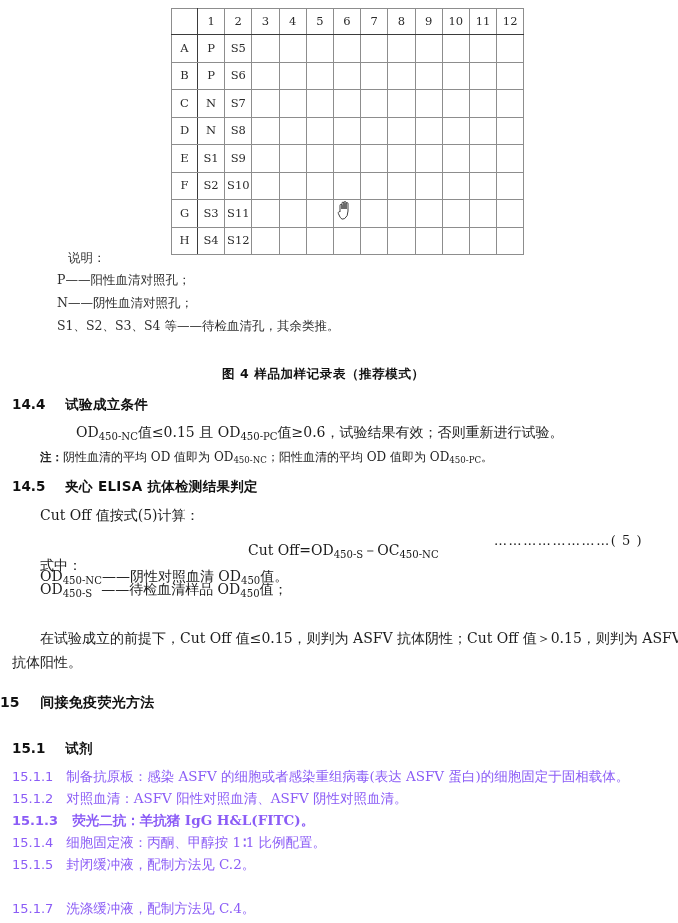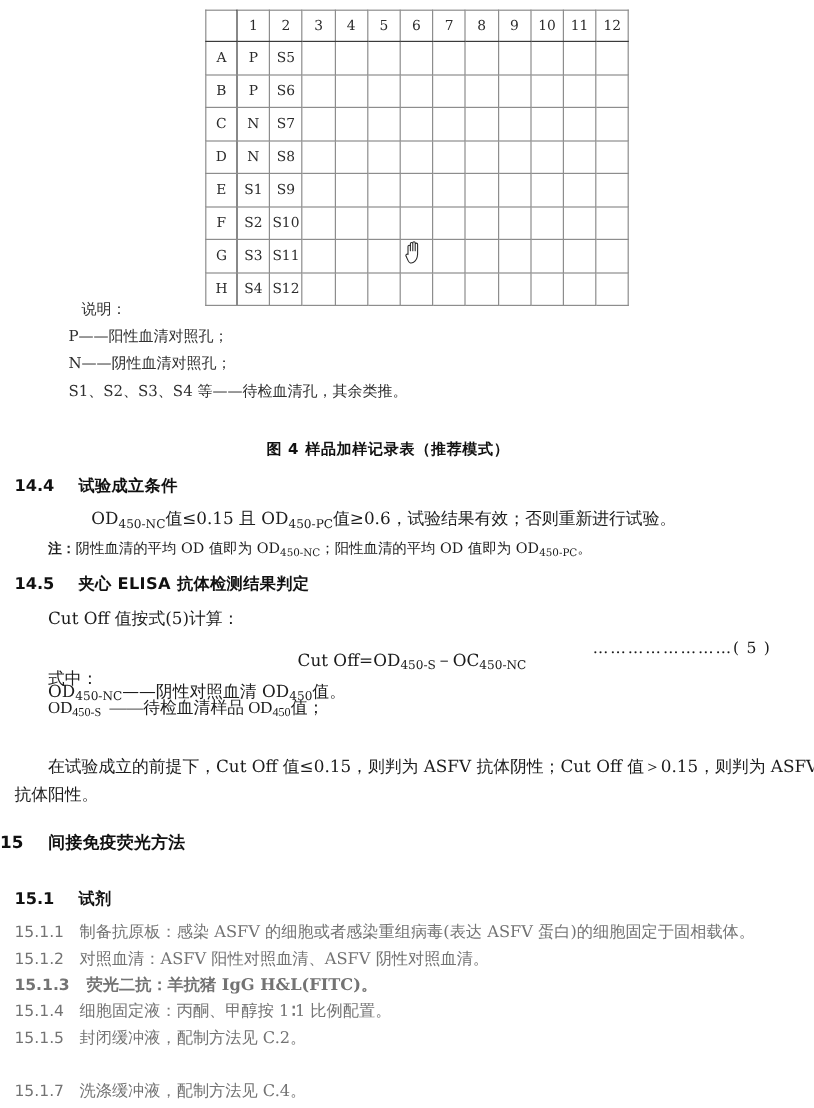--- a/index.html
+++ b/index.html
@@ -101,21 +101,21 @@
   .note b { font-family: "DejaVu Sans","Liberation Sans",sans-serif; font-size: 11.5px; }
   .formula {
     font-size: 14px;
   }
   .eqno {
     font-size: 13px;
     letter-spacing: 1px;
   }
   .item {
     font-size: 13.5px;
-    color: #737373;
+    color: #8b5cf6;
   }
   .item .no {
     font-family: "DejaVu Sans", "Liberation Sans", sans-serif;
     font-size: 13px;
   }
   .sm { font-size: 0.72em; vertical-align: -0.26em; }
   .dots { letter-spacing: 1.6px; }
 </style>
 </head>
 <body>
@@ -296,21 +296,21 @@
   <div class="t formula" style="left:248px; top:531px;margin-top:11px;">
     <span>Cut Off=OD</span><span class="sm">450-S</span><span>－OC</span><span class="sm">450-NC</span>
   </div>
 
   <div class="t eqno" style="left:494px; top:533px;">
     <span class="dots">……………………</span><span>( 5 )</span>
   </div>
 
   <div class="t body" style="left:40px; top:557px;">式中：</div>
 
-  <div class="t body" style="left:40px; top:581px;font-family:Liberation Serif, serif;">
+  <div class="t body" style="left:40px; top:581px;">
     <span>OD</span><span class="sm">450-S</span>&nbsp;&nbsp;<span>——</span><span>待检血清样品 OD</span><span class="sm">450</span><span>值；</span>
   </div>
 
   <div class="t body" style="left:40px; top:568px;">
     <span>OD</span><span class="sm">450-NC</span><span>——</span><span>阴性对照血清 OD</span><span class="sm">450</span><span>值。</span>
   </div>
 
   <div class="t body" style="left:40px; top:630px;">在试验成立的前提下，Cut Off 值≤0.15，则判为 ASFV 抗体阴性；Cut Off 值＞0.15，则判为 ASFV</div>
   <div class="t body" style="left:12px; top:654px;">抗体阳性。</div>
 

